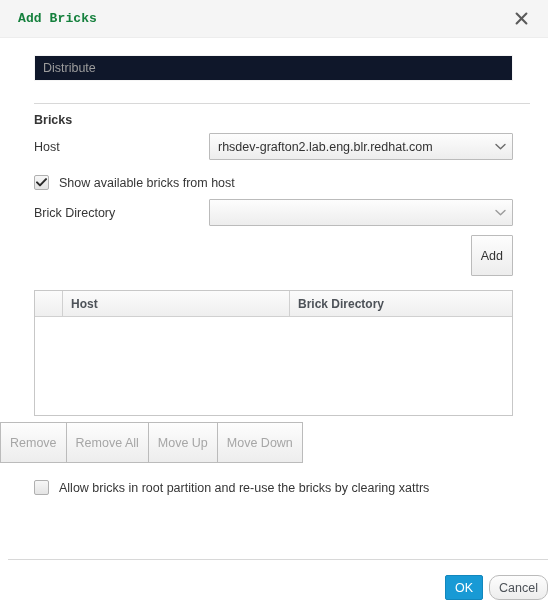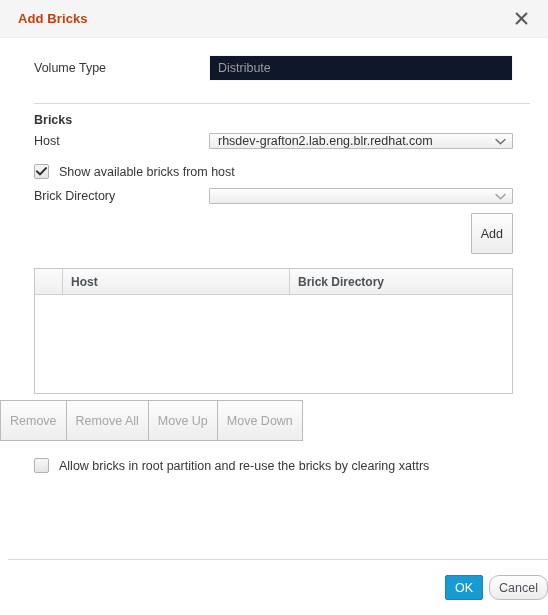--- a/index.html
+++ b/index.html
@@ -33,22 +33,23 @@
     display: flex;
     align-items: center;
     justify-content: space-between;
     padding: 0 16px 0 18px;
     box-sizing: border-box;
     flex: 0 0 auto;
   }
   .title-text {
     font-size: 13px;
     font-weight: bold;
-    color: #c2410c;
+    color: #15803d;
     letter-spacing: 0.1px;
+    font-family: Liberation Mono, monospace;
   }
   .close-btn {
     width: 22px;
     height: 22px;
     display: flex;
     align-items: center;
     justify-content: center;
     cursor: pointer;
     color: #4d5258;
   }
@@ -88,21 +89,21 @@
     box-sizing: border-box;
     display: flex;
     align-items: center;
     padding: 0 8px;
     font-size: 12.5px;
     color: #9c9c9c;
   }
 
   
   .select-box {
-    height: 16px;
+    height: 27px;
     box-sizing: border-box;
     border: 1px solid #bbbbbb;
     border-radius: 1px;
     background: linear-gradient(to bottom, #fdfdfd 0%, #ededed 100%);
     display: flex;
     align-items: center;
     padding: 0 6px 0 8px;
     font-size: 12.5px;
     color: #333333;
     cursor: pointer;
@@ -281,21 +282,20 @@
     <span class="close-btn">
       <svg width="15" height="15" viewBox="0 0 15 15" aria-hidden="true">
         <path d="M2.6 2.6 L12.4 12.4 M12.4 2.6 L2.6 12.4" stroke="#5a5a5a" stroke-width="2.1" stroke-linecap="round"></path>
       </svg>
     </span>
   </div>
 
   <div class="dialog-body">
 
     <div class="form-row" style="margin-top:17px;">
-      <div class="form-label">Volume Type</div>
       <div class="form-control-wrap">
         <div class="ro-input">Distribute</div>
       </div>
     </div>
 
     <div class="divider" style="margin-top:22px;"></div>
 
     <div class="section-title" style="margin-top:9px;">Bricks</div>
 
     <div class="form-row" style="margin-top:6px;">

